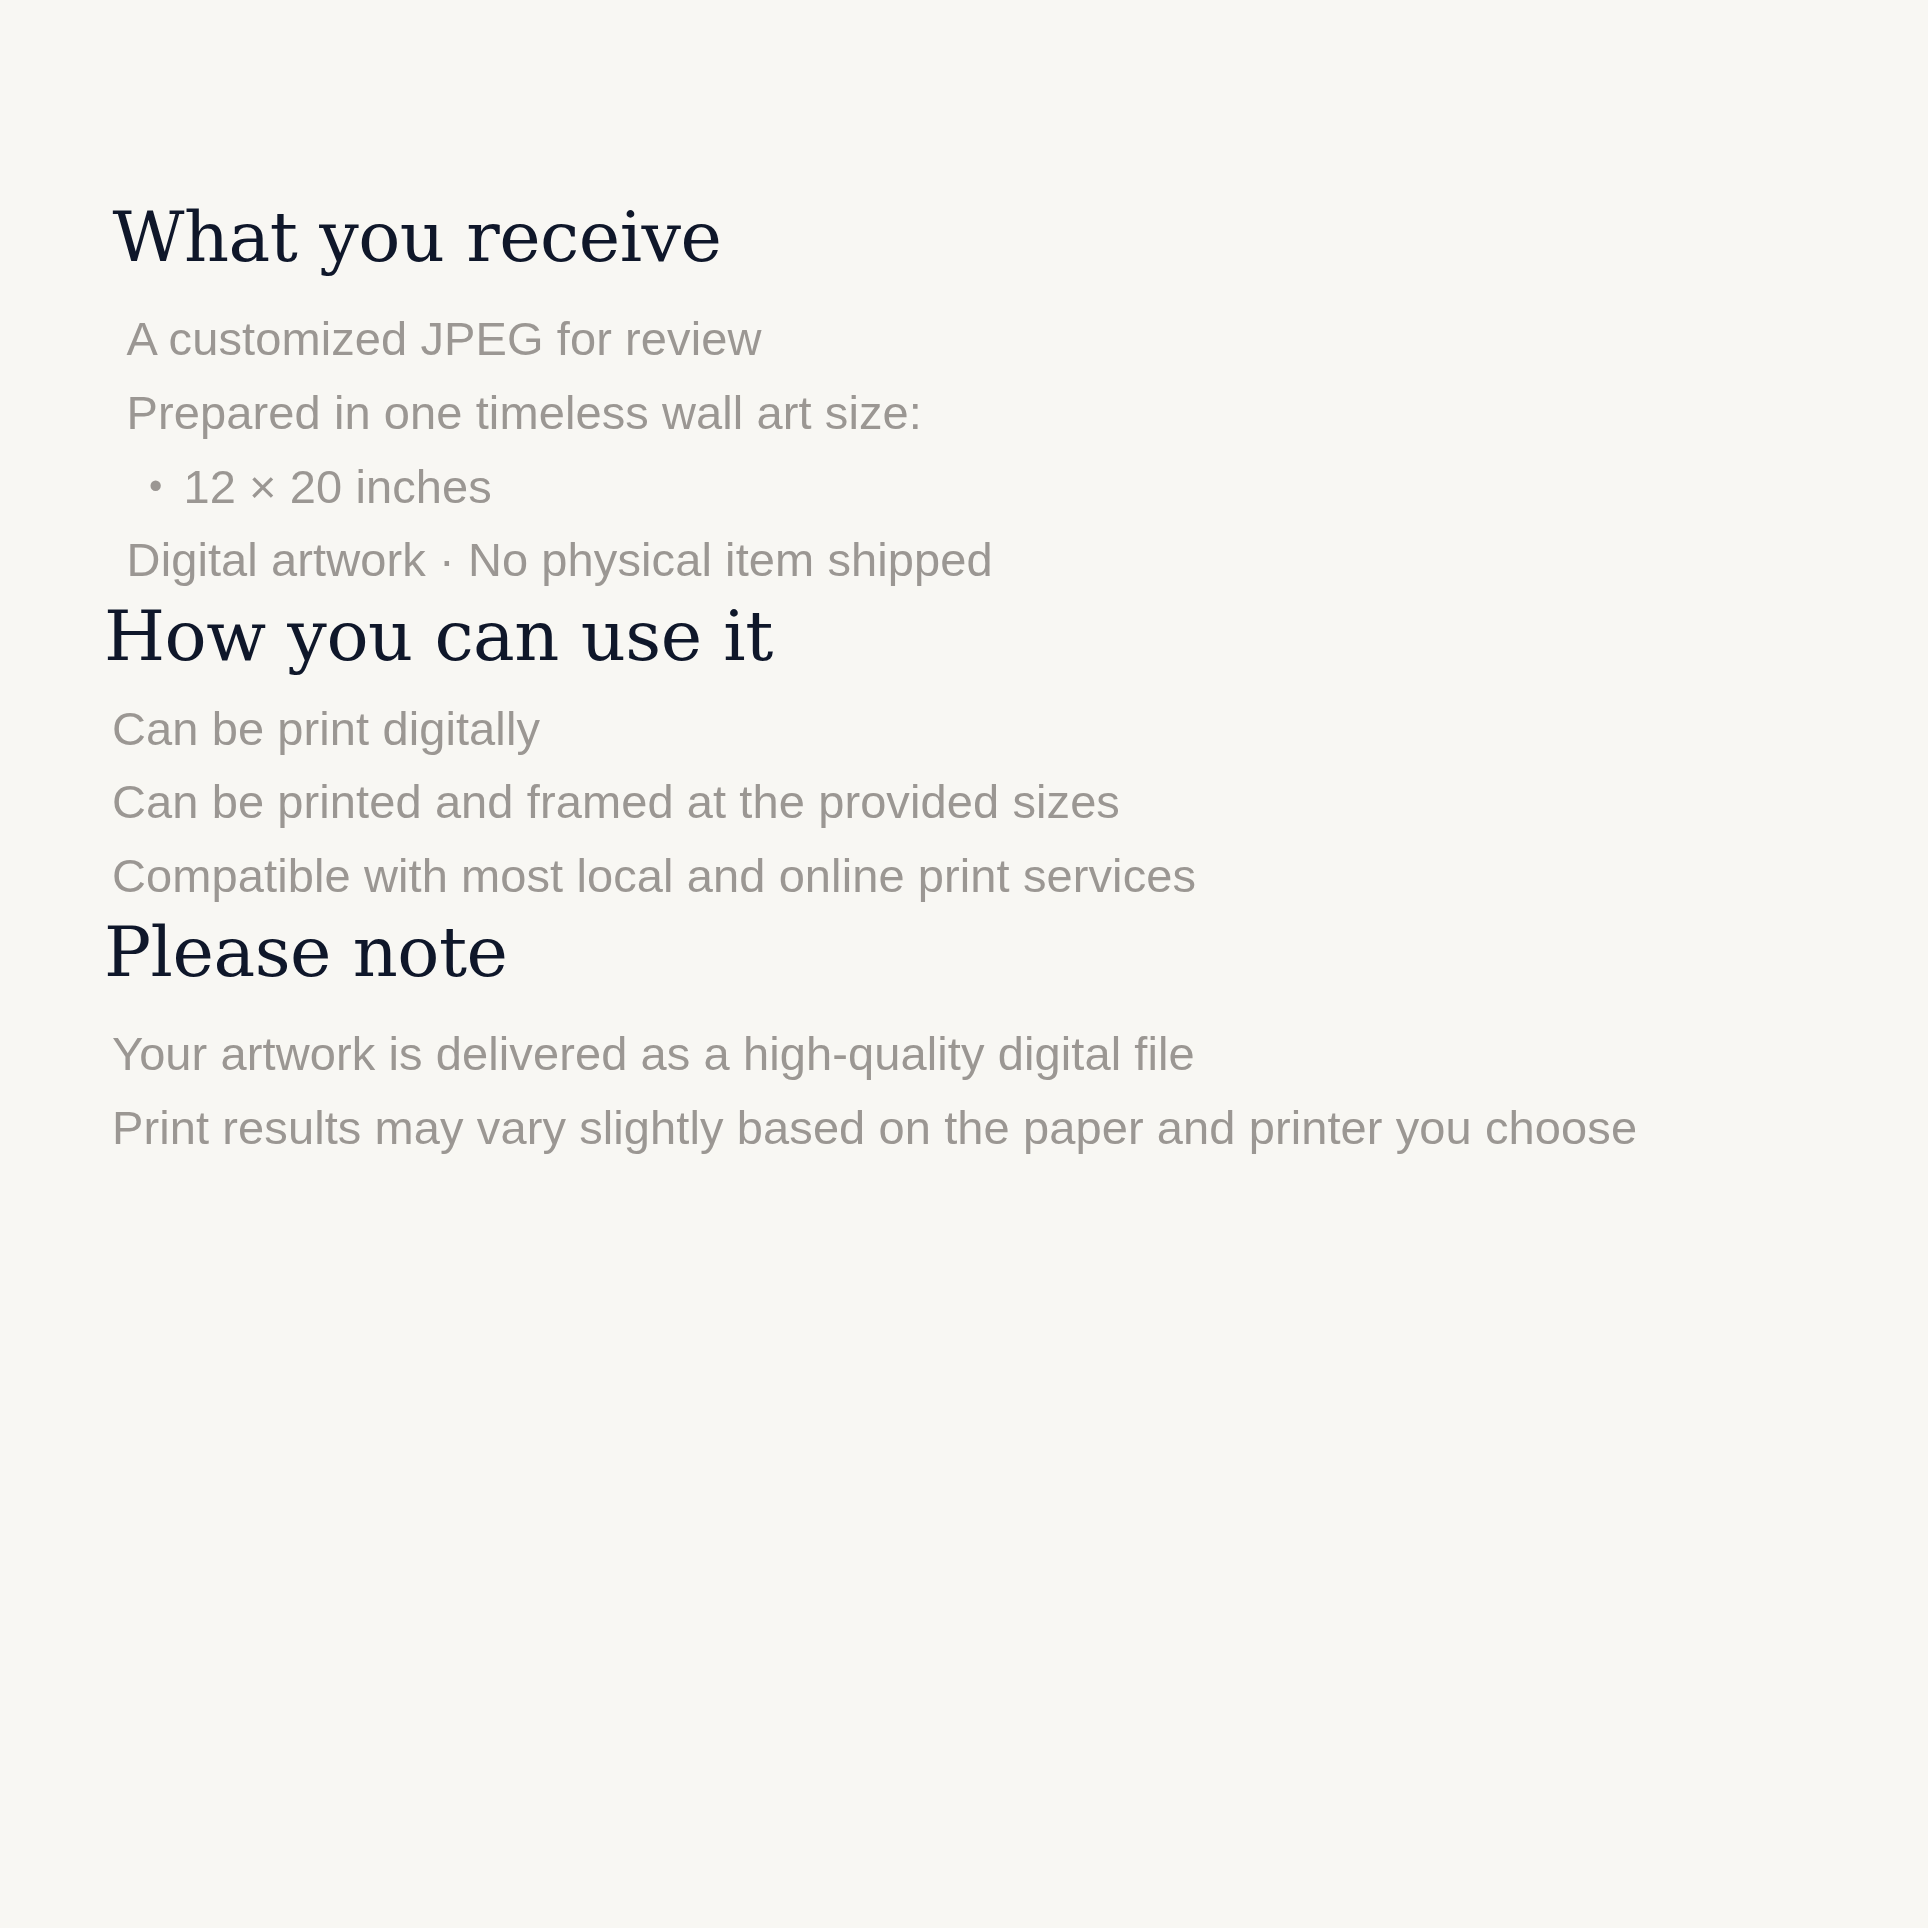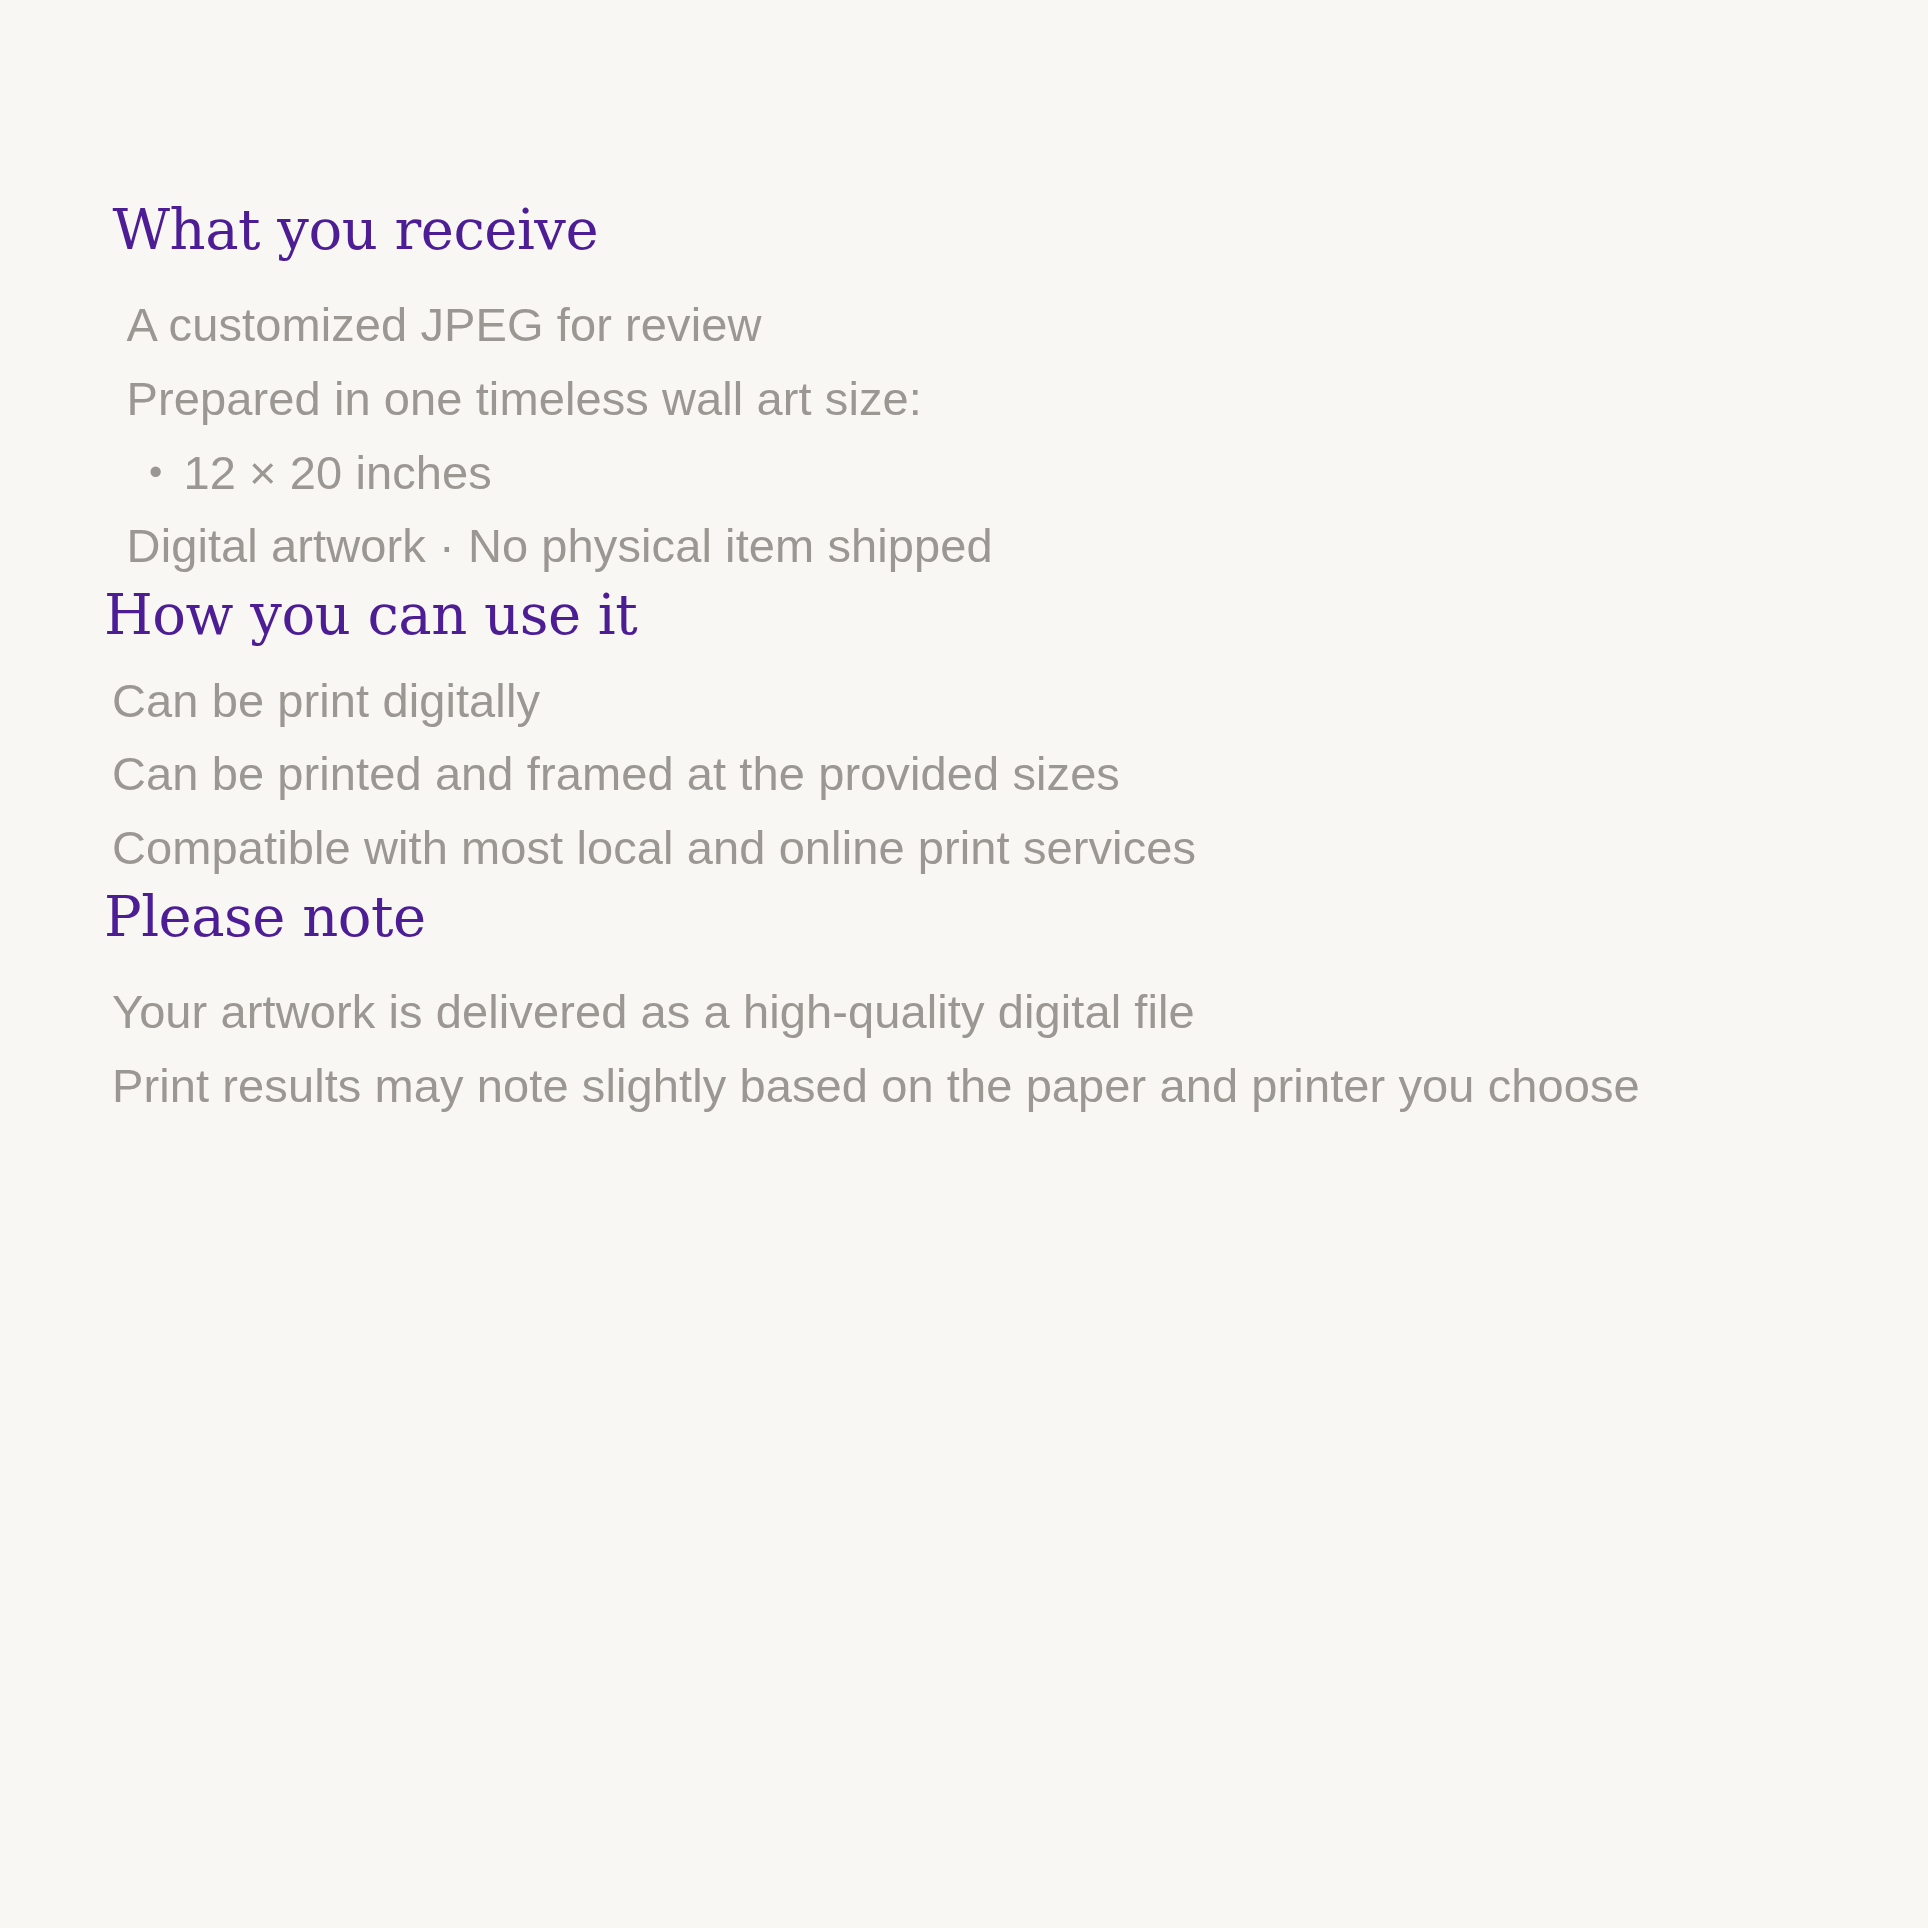--- a/index.html
+++ b/index.html
@@ -23,22 +23,22 @@
   }
   .section {
     margin: 0;
   }
   .section + .section {
     margin-top: 0;
   }
   h2.heading {
     font-family: "DejaVu Serif", "Liberation Serif", serif;
     font-weight: 400;
-    color: #4c1d95;
-    font-size: 56px;
+    color: #0f172a;
+    font-size: 70px;
     line-height: 1.0;
     letter-spacing: -0.5px;
     margin: 0 0 34px 0;
     padding: 0;
   }
   .line {
     color: #9b9793;
     font-size: 47px;
     line-height: 1.40;
     font-weight: 400;
@@ -99,17 +99,17 @@
   <section class="section sec-use">
     <h2 class="heading">How you can use it</h2>
     <p class="line">Can be print digitally</p>
     <p class="line">Can be printed and framed at the provided sizes</p>
     <p class="line">Compatible with most local and online print services</p>
   </section>
 
   <section class="section sec-note">
     <h2 class="heading">Please note</h2>
     <p class="line">Your artwork is delivered as a high-quality digital file</p>
-    <p class="line wrap-line">Print results may note slightly based on the paper and printer you choose</p>
+    <p class="line wrap-line">Print results may vary slightly based on the paper and printer you choose</p>
   </section>
 
 </div>
 
 
 </body></html>

